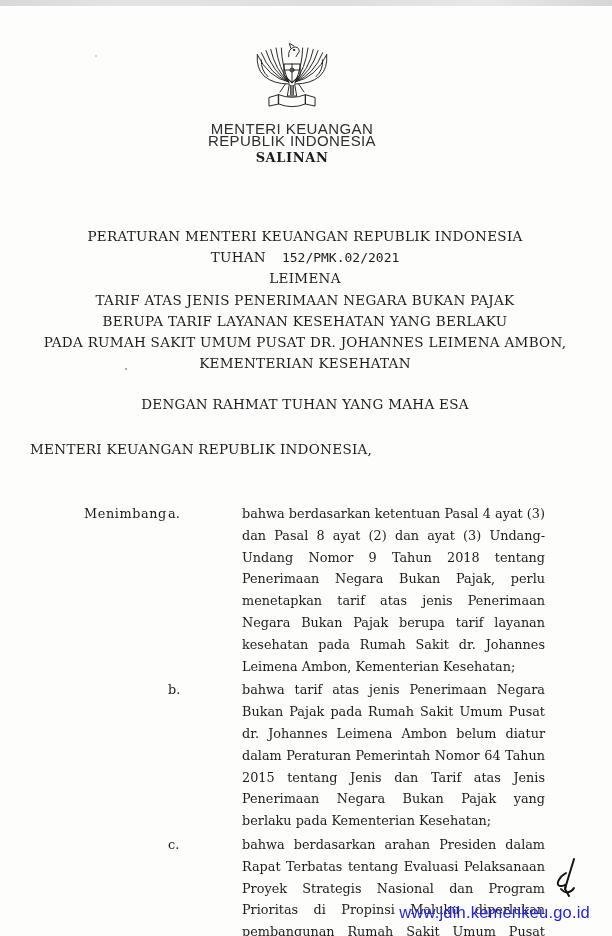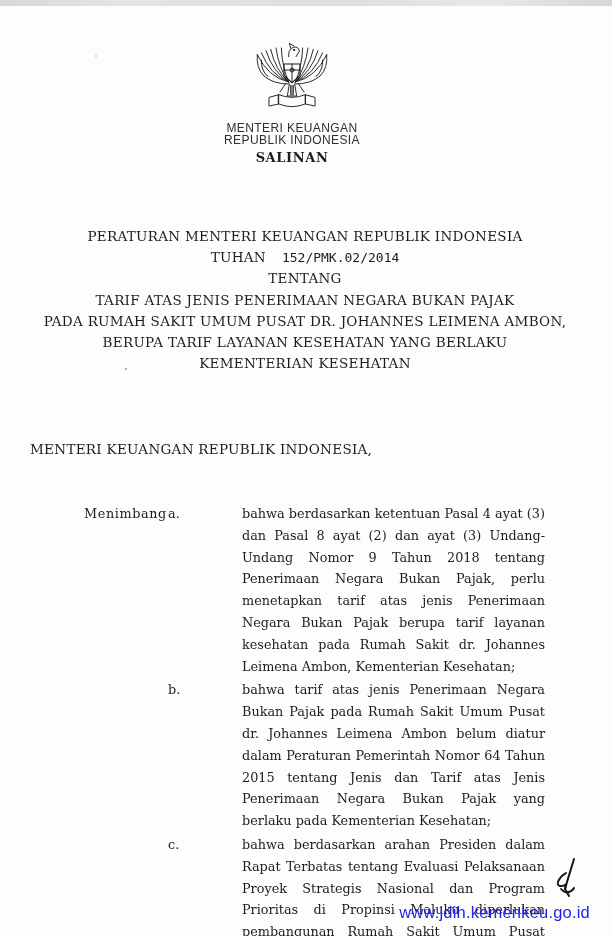--- a/index.html
+++ b/index.html
@@ -19,21 +19,21 @@
     opacity: .8;
   }
   .speck { position: absolute; background: #8f8f8f; border-radius: 50%; }
   .emblem {
     position: absolute; left: 252px; top: 40px; width: 80px; height: 80px;
   }
   .ministry {
     position: absolute; left: 177px; top: 123px; width: 230px;
     text-align: center;
     font-family: "Liberation Sans", sans-serif;
-    font-size: 12px; line-height: 11.5px; letter-spacing: .4px;
+    font-size: 15px; line-height: 11.5px; letter-spacing: .4px;
     color: #2e2e2e;
   }
   .salinan {
     position: absolute; left: 177px; top: 150px; width: 230px;
     text-align: center;
     font-weight: bold; font-size: 13px; letter-spacing: .6px;
   }
   .title-block {
     position: absolute; left: 30px; top: 226px; width: 550px;
     text-align: center;
@@ -127,28 +127,29 @@
 
   <div class="ministry">
     <div>MENTERI KEUANGAN</div>
     <div>REPUBLIK INDONESIA</div>
   </div>
 
   <div class="salinan">SALINAN</div>
 
   <div class="title-block">
     <div>PERATURAN MENTERI KEUANGAN REPUBLIK INDONESIA</div>
-    <div><span>TUHAN</span><span class="nomor-value">152/PMK.02/2014</span></div>
-    <div>TENTANG</div>
+    <div><span>TUHAN</span><span class="nomor-value">152/PMK.02/2021</span></div>
+    <div>LEIMENA</div>
     <div>TARIF ATAS JENIS PENERIMAAN NEGARA BUKAN PAJAK</div>
+    <div>BERUPA TARIF LAYANAN KESEHATAN YANG BERLAKU</div>
     <div>PADA RUMAH SAKIT UMUM PUSAT DR. JOHANNES LEIMENA AMBON,</div>
-    <div>BERUPA TARIF LAYANAN KESEHATAN YANG BERLAKU</div>
     <div>KEMENTERIAN KESEHATAN</div>
   </div>
 
+  <div class="invocation">DENGAN RAHMAT TUHAN YANG MAHA ESA</div>
   <div class="authority">MENTERI KEUANGAN REPUBLIK INDONESIA,</div>
 
   <div class="considerations">
     <div class="cons-label">Menimbang</div>
     <div class="cons-colon">:</div>
     <div class="cons-items">
       <div class="cons-item">
         <div class="cons-marker">a.</div>
         <div class="cons-text">bahwa berdasarkan ketentuan Pasal 4 ayat (3) dan Pasal 8 ayat (2) dan ayat (3) Undang-Undang Nomor 9 Tahun 2018 tentang Penerimaan Negara Bukan Pajak, perlu menetapkan tarif atas jenis Penerimaan Negara Bukan Pajak berupa tarif layanan kesehatan pada Rumah Sakit dr. Johannes Leimena Ambon, Kementerian Kesehatan;</div>
       </div>

